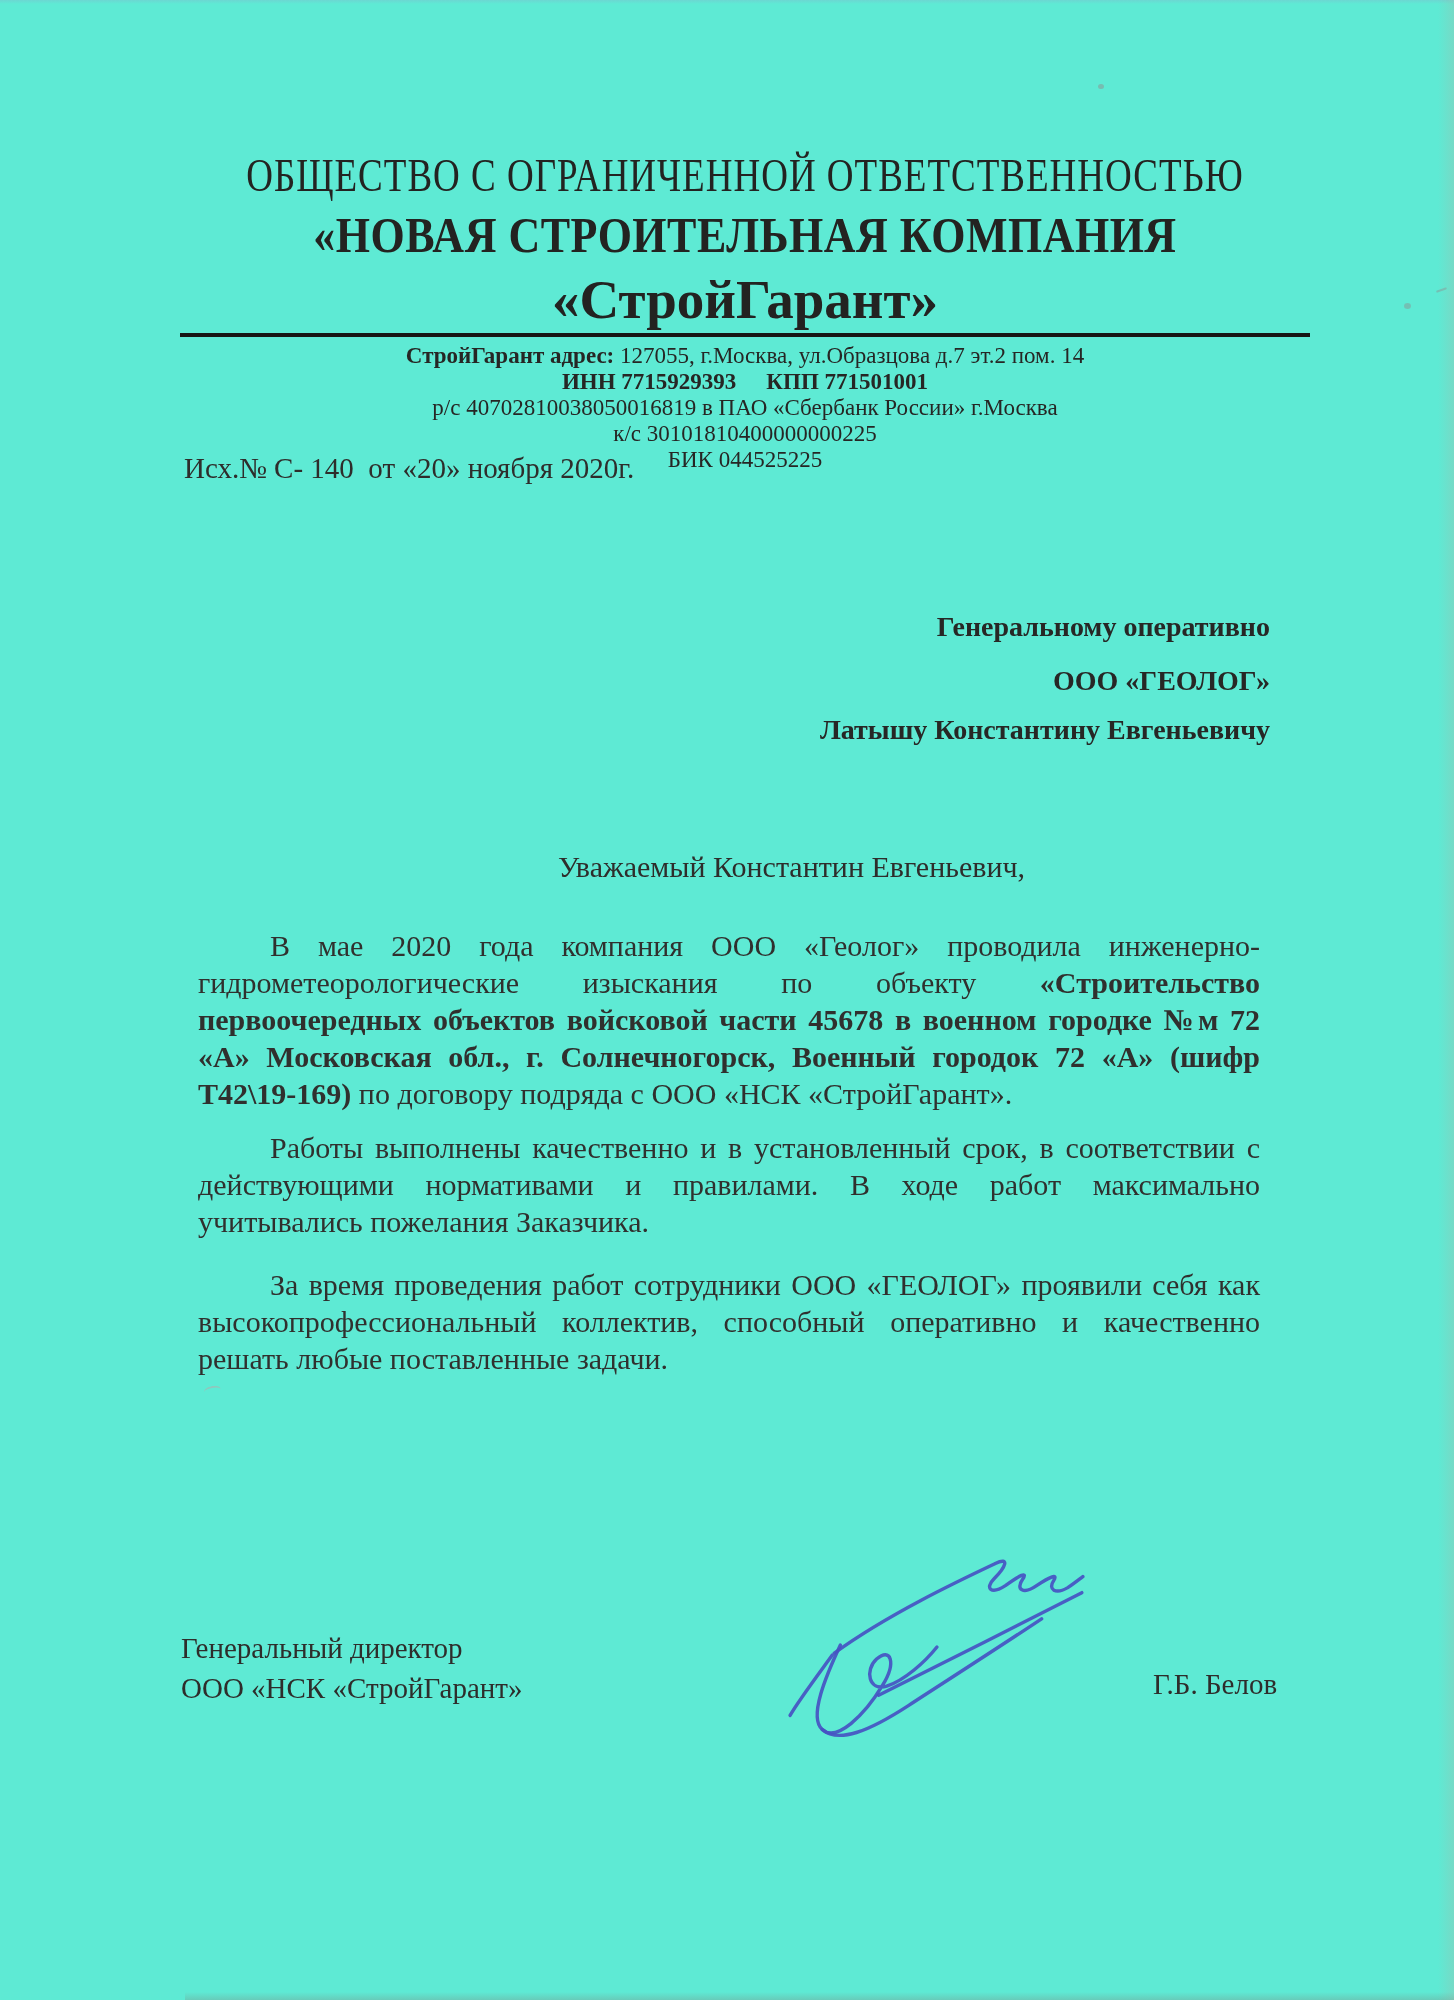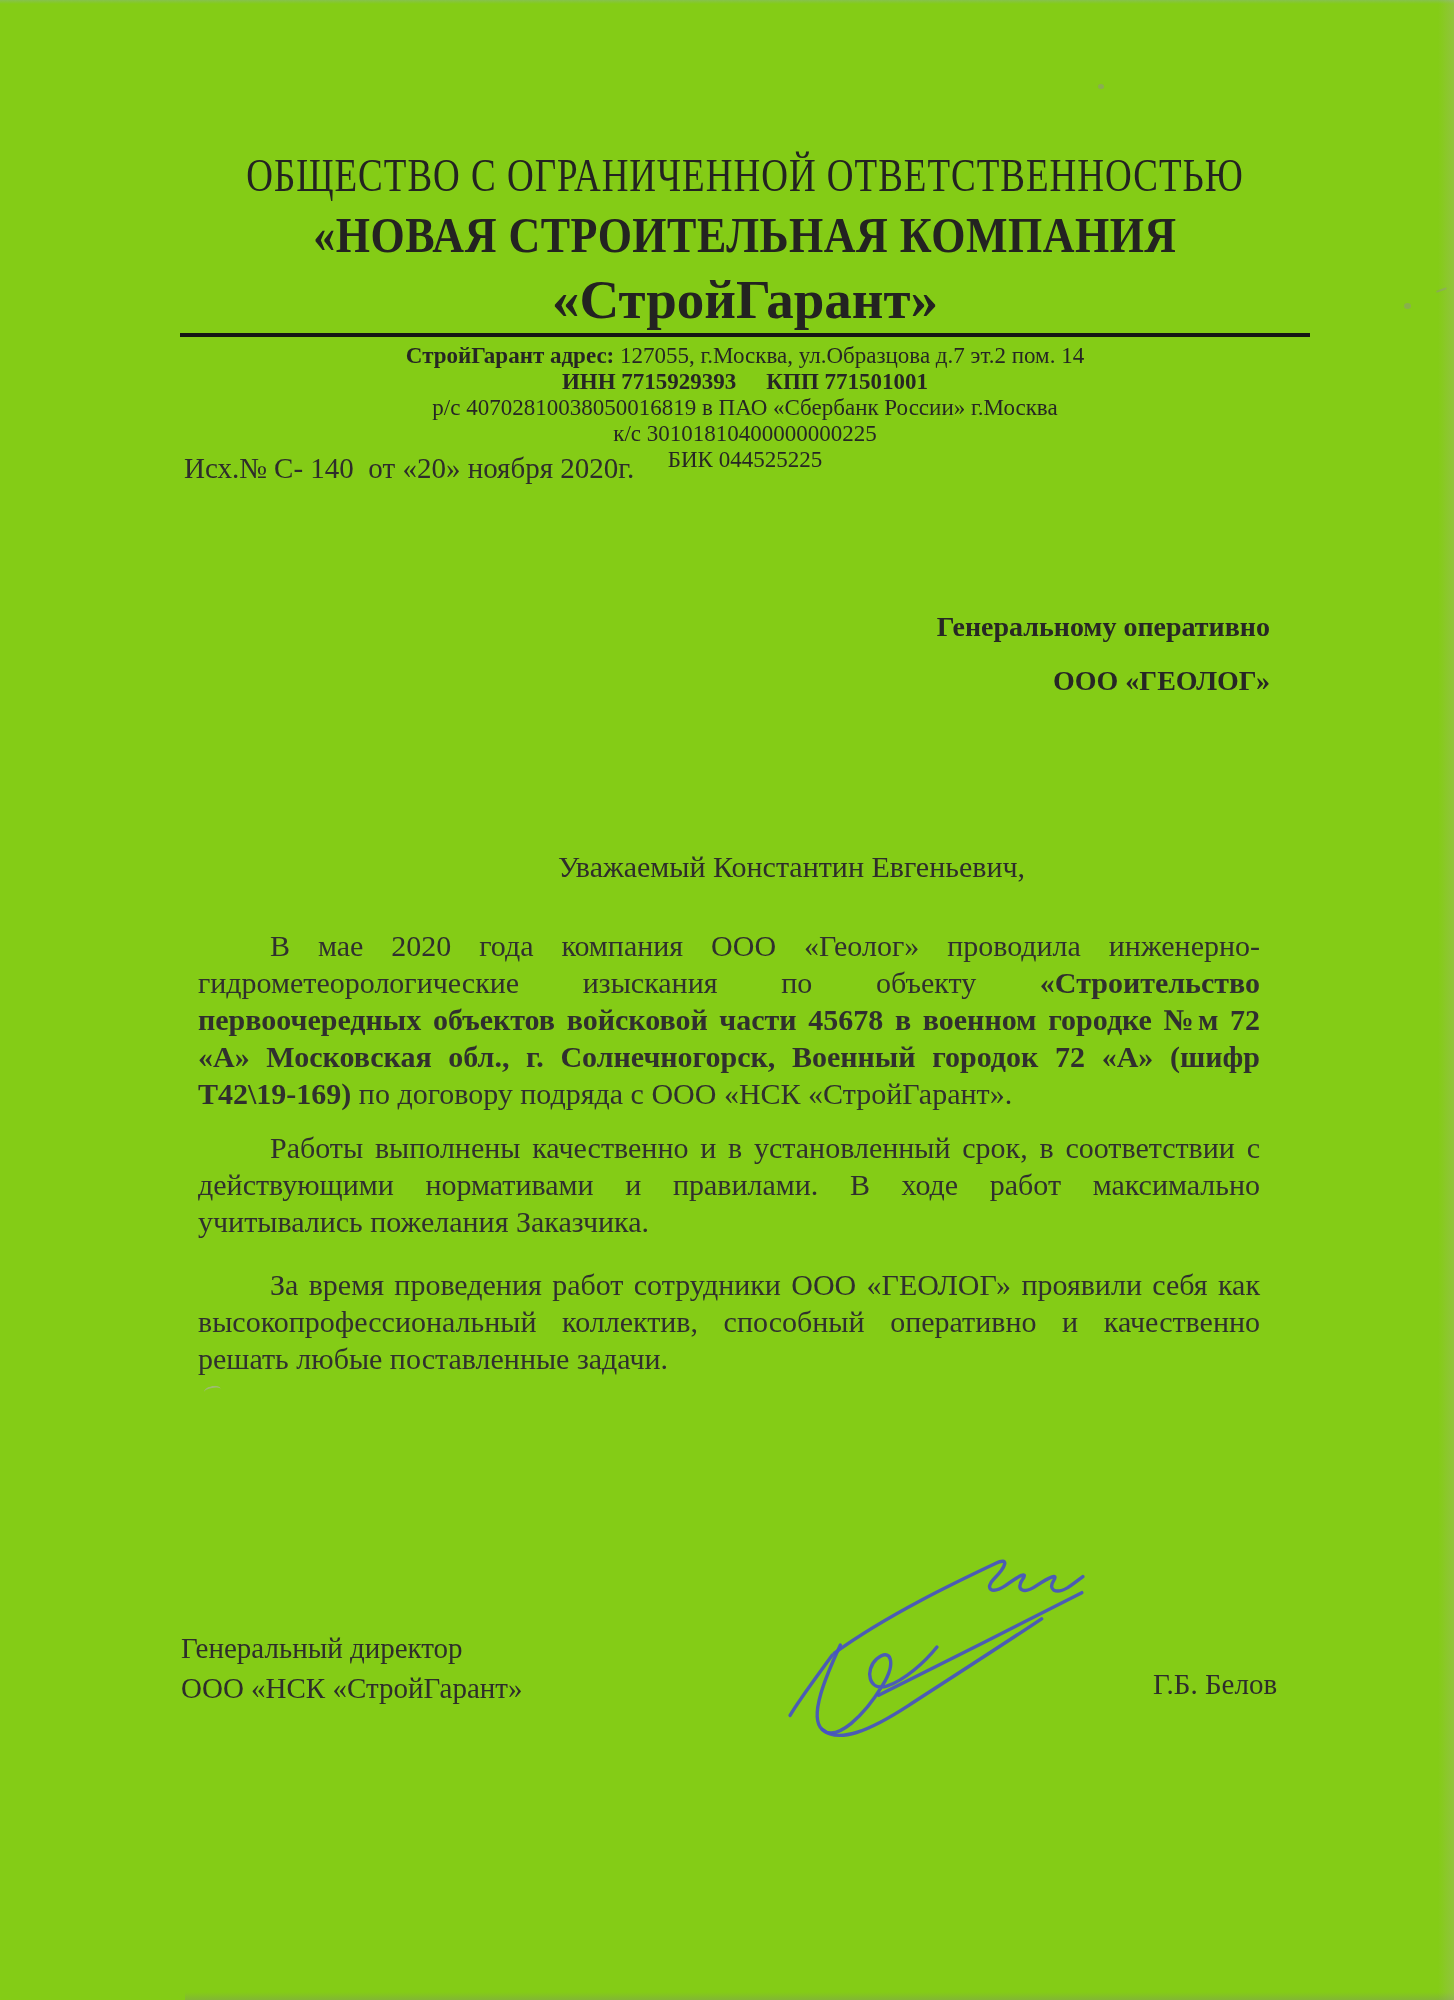--- a/index.html
+++ b/index.html
@@ -1,18 +1,18 @@
 <!DOCTYPE html>
 <html><head>
 <meta charset="utf-8">
 <style>
   html,body { margin:0; padding:0; background:#ffffff; }
   .page {
     position:relative; width:1454px; height:2000px;
-    background:#84cc16; overflow:hidden;
+    background:#5eead4; overflow:hidden;
     font-family:"Liberation Serif","DejaVu Serif",serif;
     color:#2e2d2b;
   }
 
   
   .scan-top    { position:absolute; left:0; top:0; width:100%; height:4px;
                  background:linear-gradient(to bottom, rgba(140,170,205,.30), rgba(140,170,205,0)); }
   .scan-bottom { position:absolute; left:185px; right:0; bottom:0; height:8px;
                  background:linear-gradient(to bottom, rgba(150,158,148,0), rgba(125,133,123,.55)); opacity:.55; }
   .scan-right  { position:absolute; top:0; bottom:0; right:0; width:16px;
@@ -85,20 +85,21 @@
     <div>р/с 40702810038050016819 в ПАО «Сбербанк России» г.Москва</div>
     <div>к/с 30101810400000000225</div>
     <div>БИК 044525225</div>
   </div>
 
   <div class="outgoing">Исх.№ С- 140  от «20» ноября 2020г.</div>
 
   <div class="addressee">
     <div class="l1">Генеральному оперативно</div>
     <div class="l2">ООО «ГЕОЛОГ»</div>
+    <div class="l3">Латышу Константину Евгеньевичу</div>
   </div>
 
   <div class="salutation">Уважаемый Константин Евгеньевич,</div>
 
   <div class="body-text">
     <p><span>В мае 2020 года компания ООО «Геолог» проводила инженерно-гидрометеорологические изыскания по объекту </span><b>«Строительство первоочередных объектов войсковой части 45678 в военном городке №м 72 «А» Московская обл., г. Солнечногорск, Военный городок 72 «А» (шифр Т42\19-169)</b><span> по договору подряда с ООО «НСК «СтройГарант».</span></p>
     <p>Работы выполнены качественно и в установленный срок, в соответствии с действующими нормативами и правилами. В ходе работ максимально учитывались пожелания Заказчика.</p>
     <p class="p3">За время проведения работ сотрудники ООО «ГЕОЛОГ» проявили себя как высокопрофессиональный коллектив, способный оперативно и качественно решать любые поставленные задачи.</p>
   </div>
 

